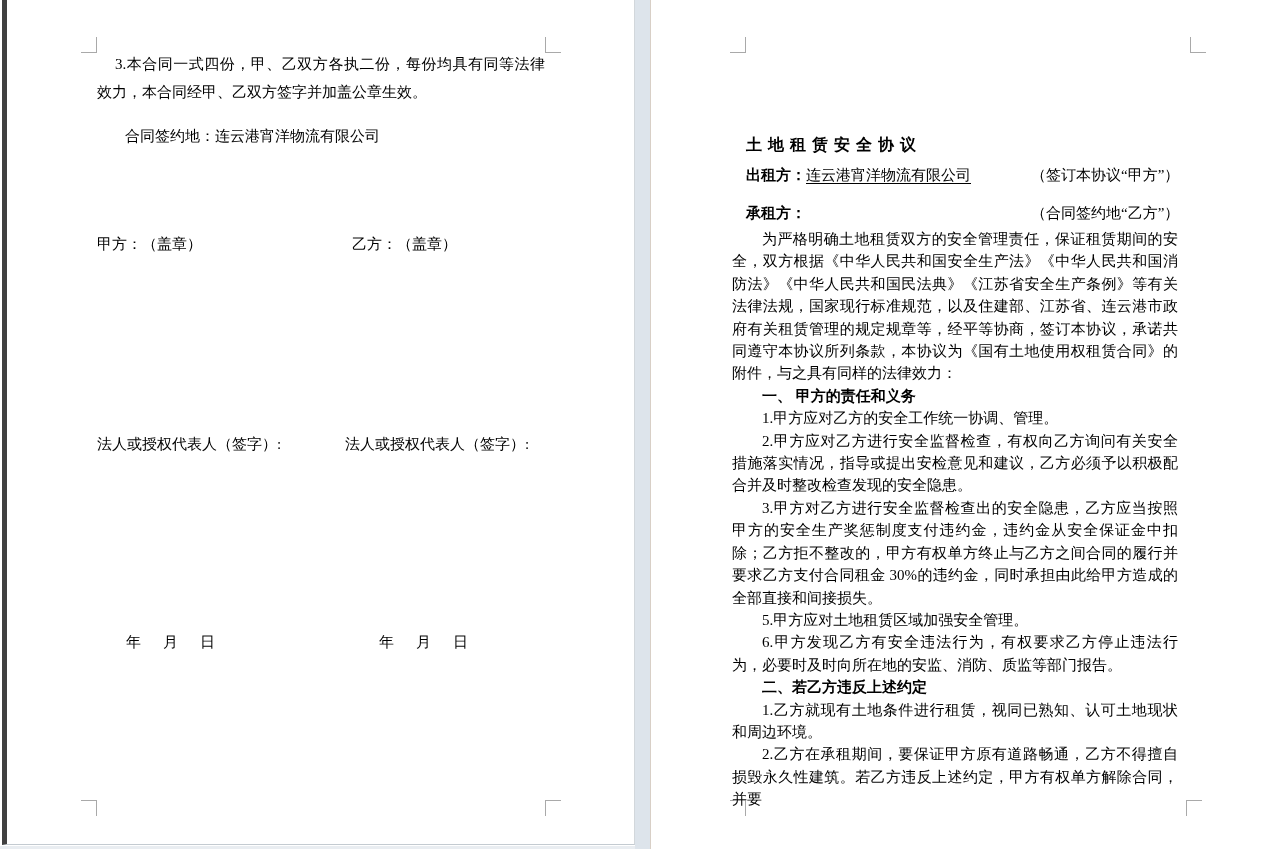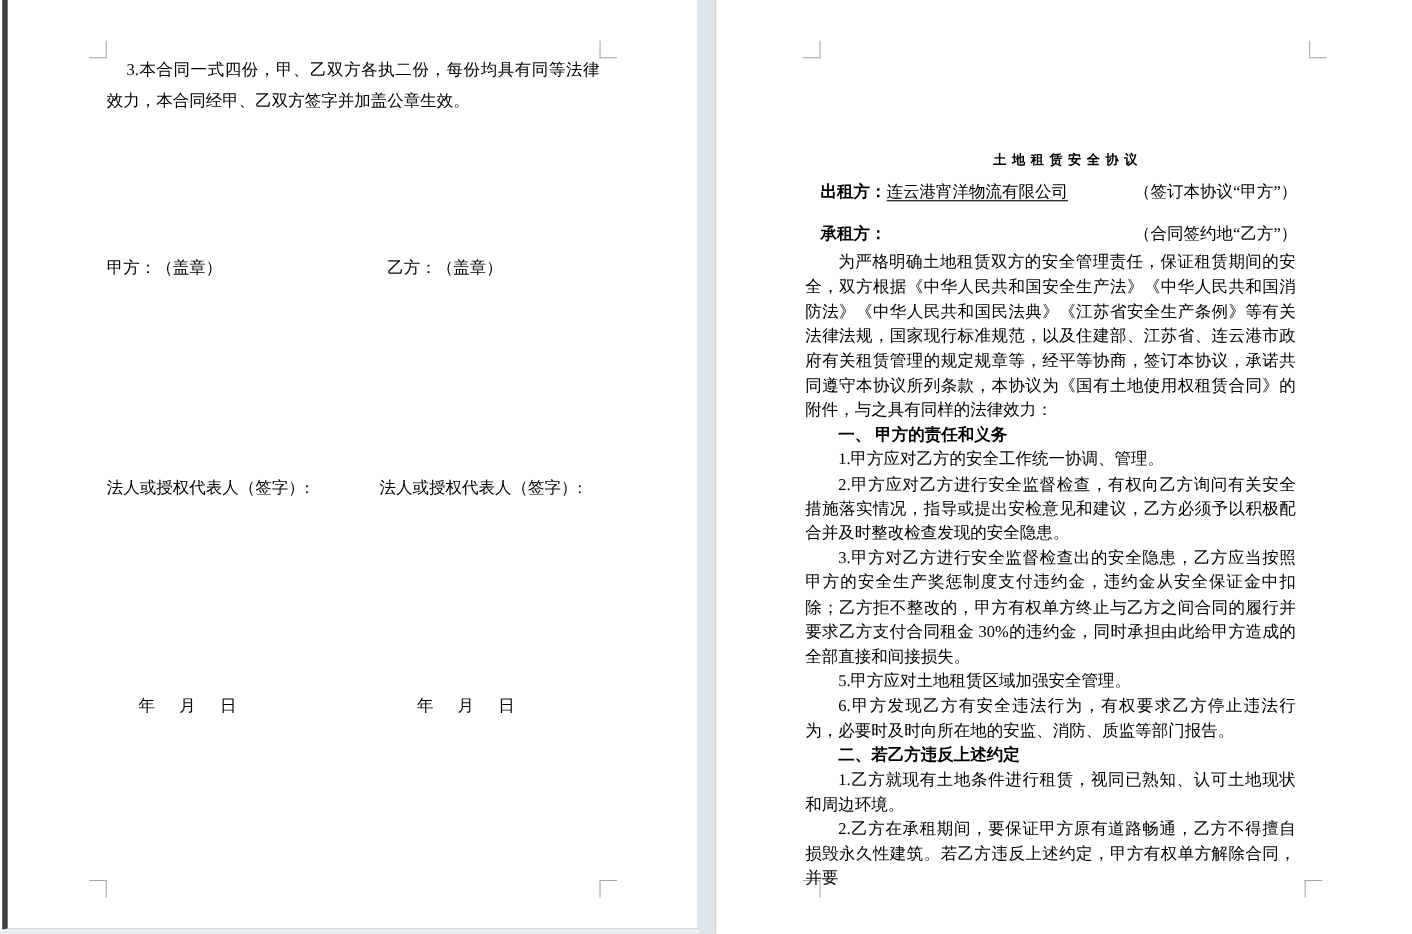--- a/index.html
+++ b/index.html
@@ -31,22 +31,22 @@
   
   .lp-para{position:absolute;left:90px;top:50px;width:448px;font-size:15px;line-height:28px;
            text-align:justify;text-indent:18px;}
   .lp-place{position:absolute;left:90px;top:122px;width:448px;font-size:15px;line-height:28px;
             text-indent:28px;}
   .lp-row{position:absolute;left:0;width:633px;height:20px;font-size:15px;line-height:20px;}
   .lp-row .at{position:absolute;top:0;white-space:nowrap;}
   .date-group{position:absolute;display:flex;gap:22px;font-size:15px;line-height:20px;}
 
   
-  .rp-title{position:absolute;left:94px;top:132px;width:446px;text-align:center;
-            font-weight:bold;font-size:12px;line-height:26px;letter-spacing:1px;white-space:nowrap;}
+  .rp-title{position:absolute;left:94px;top:132px;width:446px;
+            font-weight:bold;font-size:16px;line-height:26px;letter-spacing:1px;white-space:nowrap;}
   .rp-row{position:absolute;left:94px;width:470px;height:22px;font-size:15px;line-height:22px;}
   .rp-row .alias{position:absolute;left:285px;top:0;white-space:nowrap;}
   .bold{font-weight:bold;}
   .uline{text-decoration:underline;text-underline-offset:3px;}
   .rp-body{position:absolute;left:80px;top:228px;width:446px;font-size:15px;line-height:22.4px;
            text-align:justify;}
   .rp-body p{margin:0;text-indent:2em;}
   .rp-body p.heading{font-weight:bold;}
 </style>
 </head>
@@ -55,20 +55,21 @@
 <div class="canvas">
 
   <div class="page page-left">
     <div class="mark tl" style="left:74px;top:37px;"></div>
     <div class="mark tr" style="left:538px;top:37px;"></div>
     <div class="mark bl" style="left:74px;top:800px;"></div>
     <div class="mark br" style="left:538px;top:800px;"></div>
 
     <div class="lp-para">3.本合同一式四份，甲、乙双方各执二份，每份均具有同等法律效力，本合同经甲、乙双方签字并加盖公章生效。</div>
 
+    <div class="lp-place">合同签约地：连云港宵洋物流有限公司</div>
 
     <div class="lp-row" style="top:234px;">
       <span class="at" style="left:90px;">甲方：（盖章）</span>
       <span class="at" style="left:345px;">乙方：（盖章）</span>
     </div>
 
     <div class="lp-row" style="top:434px;">
       <span class="at" style="left:90px;">法人或授权代表人（签字）:</span>
       <span class="at" style="left:338px;">法人或授权代表人（签字）:</span>
     </div>

